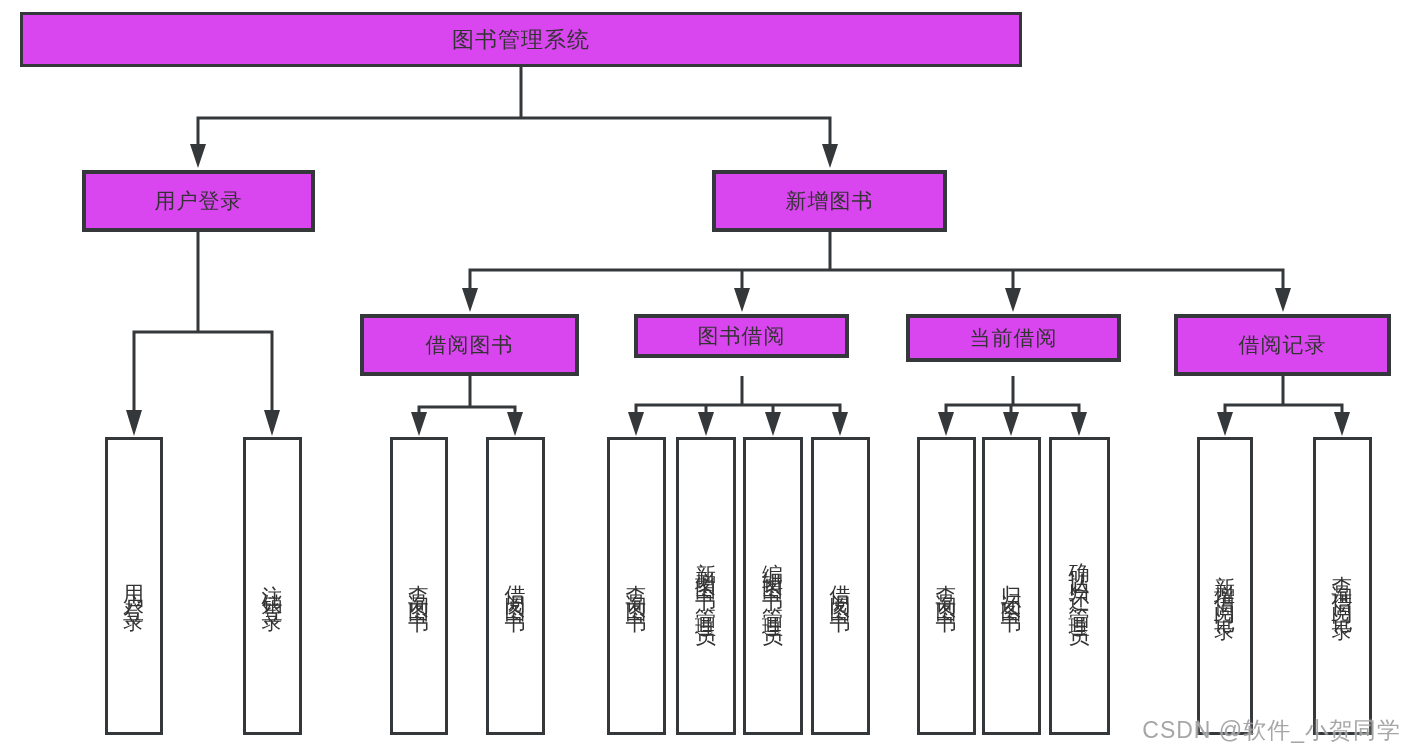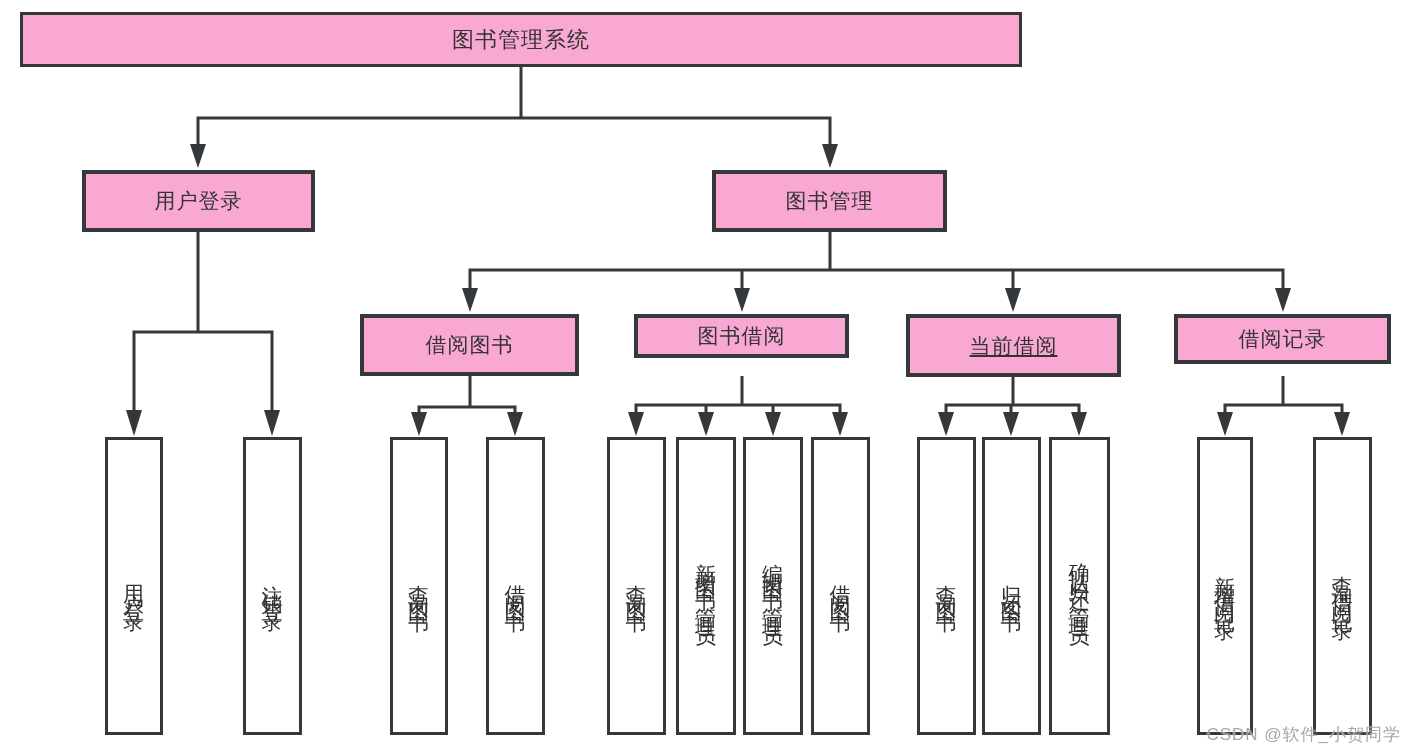--- a/index.html
+++ b/index.html
@@ -18,21 +18,21 @@
   .connectors {
     position: absolute;
     left: 0; top: 0;
     width: 1405px;
     height: 747px;
     pointer-events: none;
   }
 
   .node {
     position: absolute;
-    background: #f9a8d4;
+    background: #d946ef;
     border: 3px solid #35383b;
     display: flex;
     align-items: center;
     justify-content: center;
     font-size: 22px;
     letter-spacing: 1px;
     color: #333333;
     white-space: nowrap;
   }
   .node.lvl23 { border-width: 4px; font-size: 21px; }
@@ -52,21 +52,21 @@
     font-size: 21px;
     letter-spacing: 9px;
     line-height: 1;
     white-space: nowrap;
   }
 
   .watermark {
     position: absolute;
     right: 4px;
     bottom: 1px;
-    font-size: 17px;
+    font-size: 23px;
     color: rgba(150, 150, 150, 0.85);
     text-shadow: 0 0 2px #ffffff;
     letter-spacing: 1px;
     white-space: nowrap;
   }
 </style>
 </head>
 <body>
 
 <div class="canvas">
@@ -124,26 +124,26 @@
       M938 412 H954 L946 436 Z
       M1003 412 H1019 L1011 436 Z
       M1071 412 H1087 L1079 436 Z
       M1217 412 H1233 L1225 436 Z
       M1334 412 H1350 L1342 436 Z"></path>
   </svg>
 
   <div class="node" style="left:20px; top:12px; width:1002px; height:55px;">图书管理系统</div>
 
   <div class="node lvl23" style="left:82px; top:170px; width:233px; height:62px;">用户登录</div>
-  <div class="node lvl23" style="left:712px; top:170px; width:235px; height:62px;">图书管理</div>
+  <div class="node lvl23" style="left:712px; top:170px; width:235px; height:62px;">新增图书</div>
 
   <div class="node lvl23" style="left:360px; top:314px; width:219px; height:62px;">借阅图书</div>
   <div class="node lvl23" style="left:634px; top:314px; width:215px; height:44px;">图书借阅</div>
-  <div class="node lvl23" style="left:906px; top:314px; width:215px; height:63px;text-decoration:underline;">当前借阅</div>
-  <div class="node lvl23" style="left:1174px; top:314px; width:217px; height:50px;">借阅记录</div>
+  <div class="node lvl23" style="left:906px; top:314px; width:215px; height:48px;">当前借阅</div>
+  <div class="node lvl23" style="left:1174px; top:314px; width:217px; height:62px;">借阅记录</div>
 
   <div class="leaf" style="left:105px; top:437px; width:58px; height:298px;">
     <span>用户登录</span>
   </div>
   <div class="leaf" style="left:243px; top:437px; width:59px; height:298px;">
     <span>注销登录</span>
   </div>
 
   <div class="leaf" style="left:390px; top:437px; width:58px; height:298px;">
     <span>查询图书</span>

